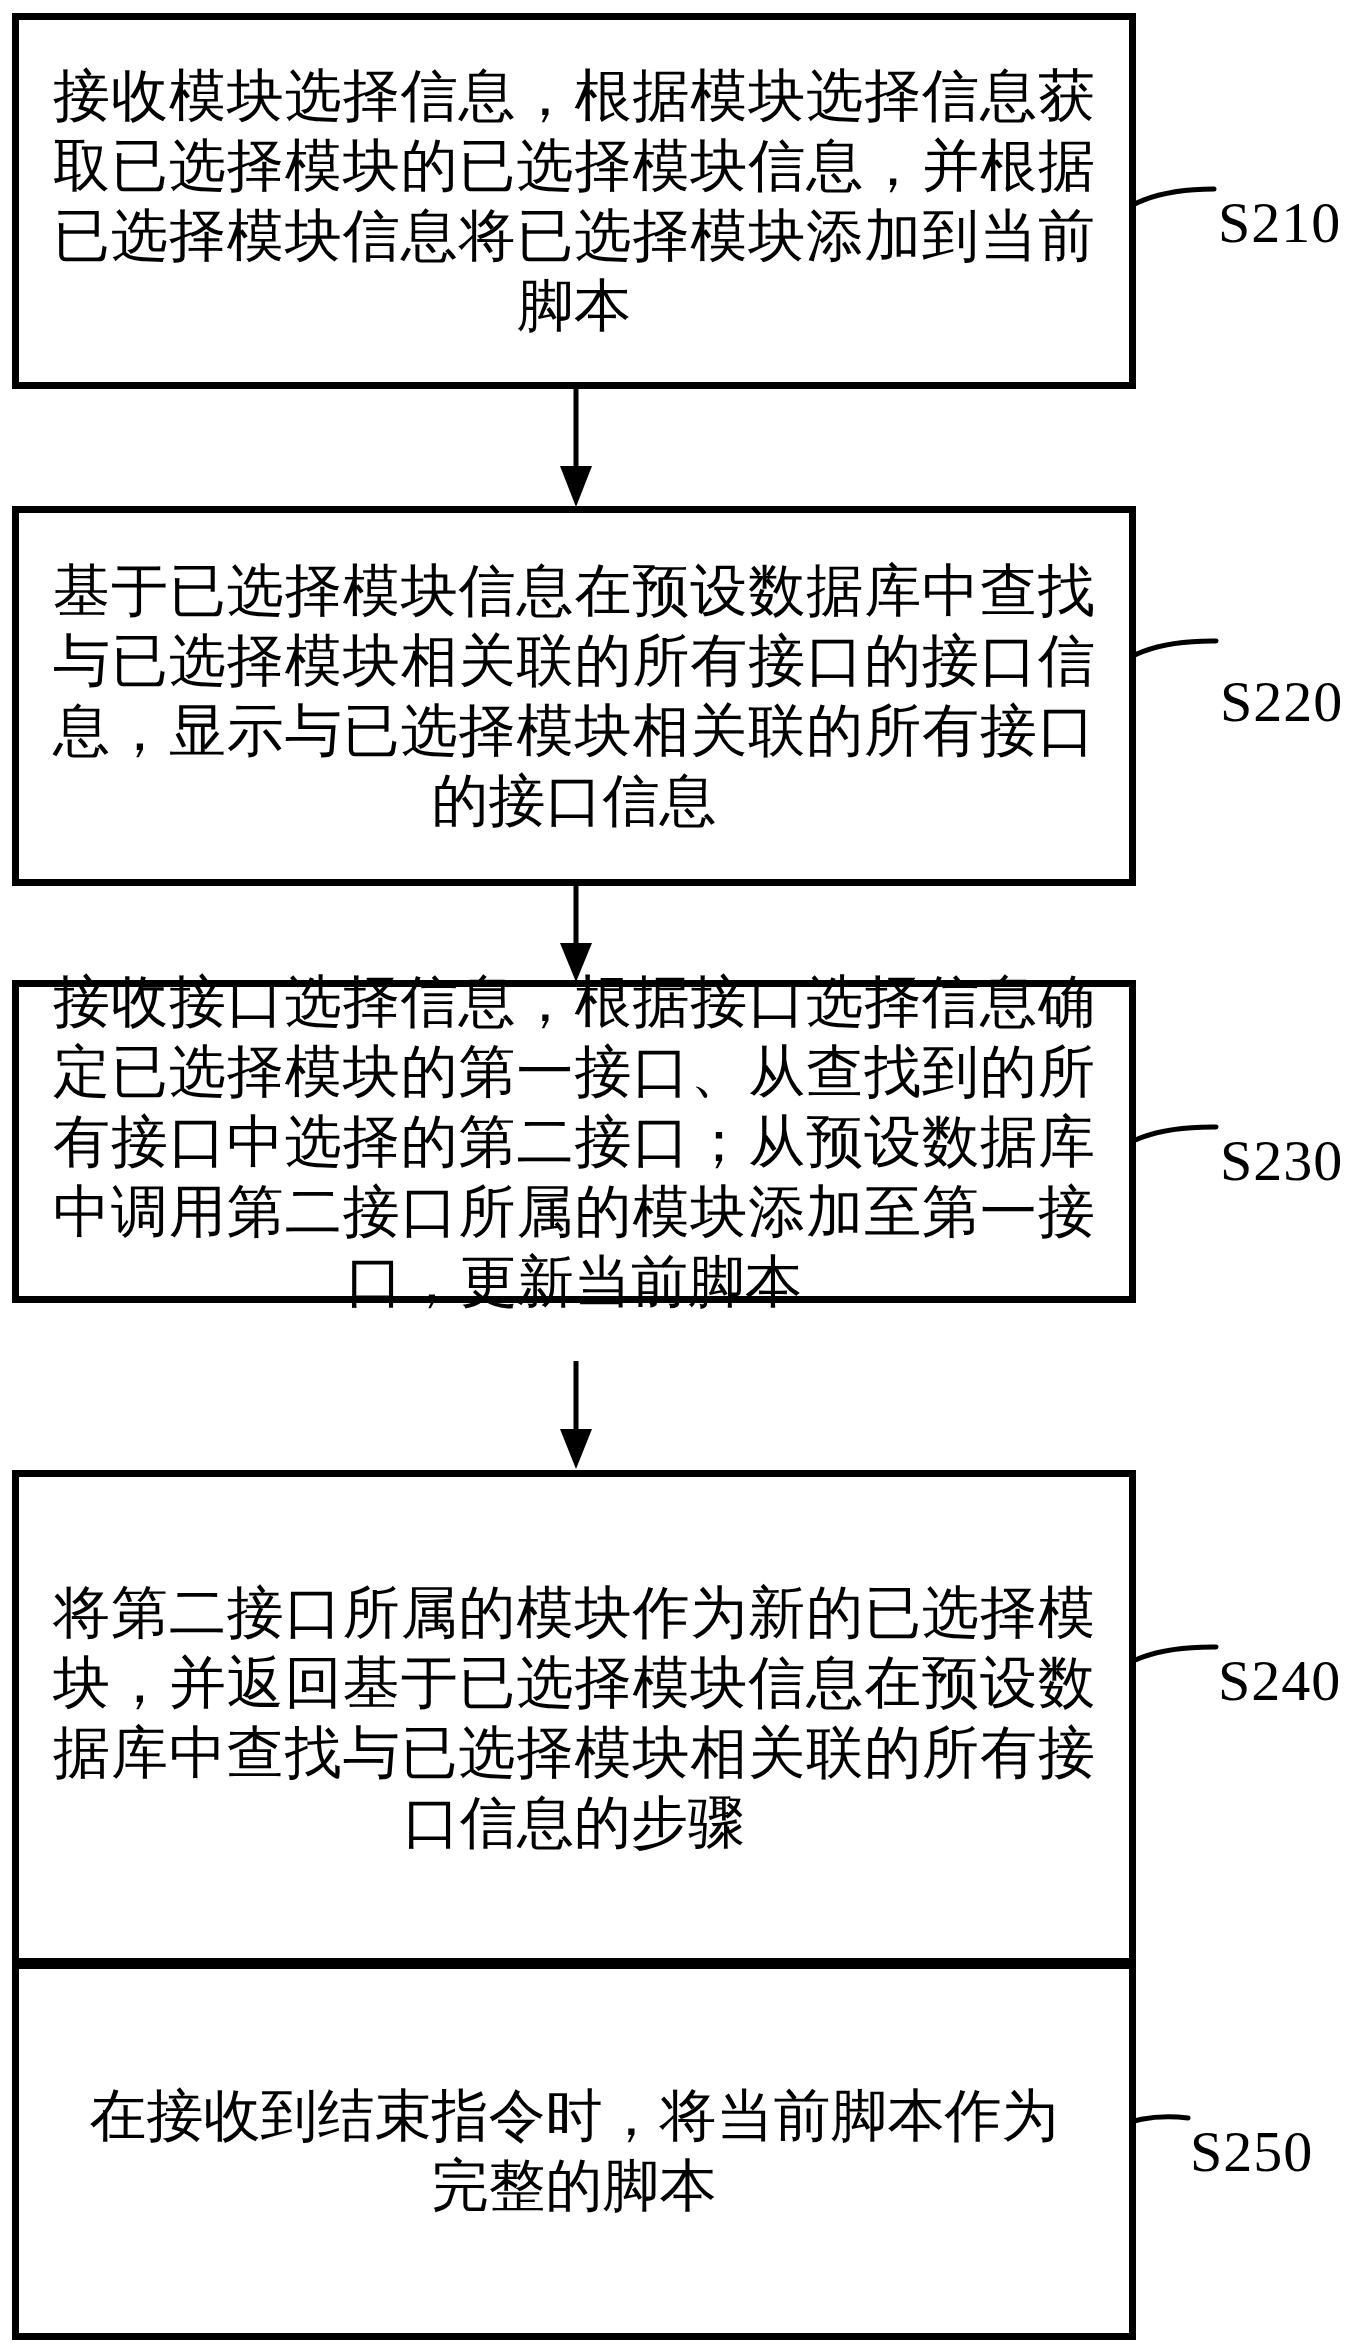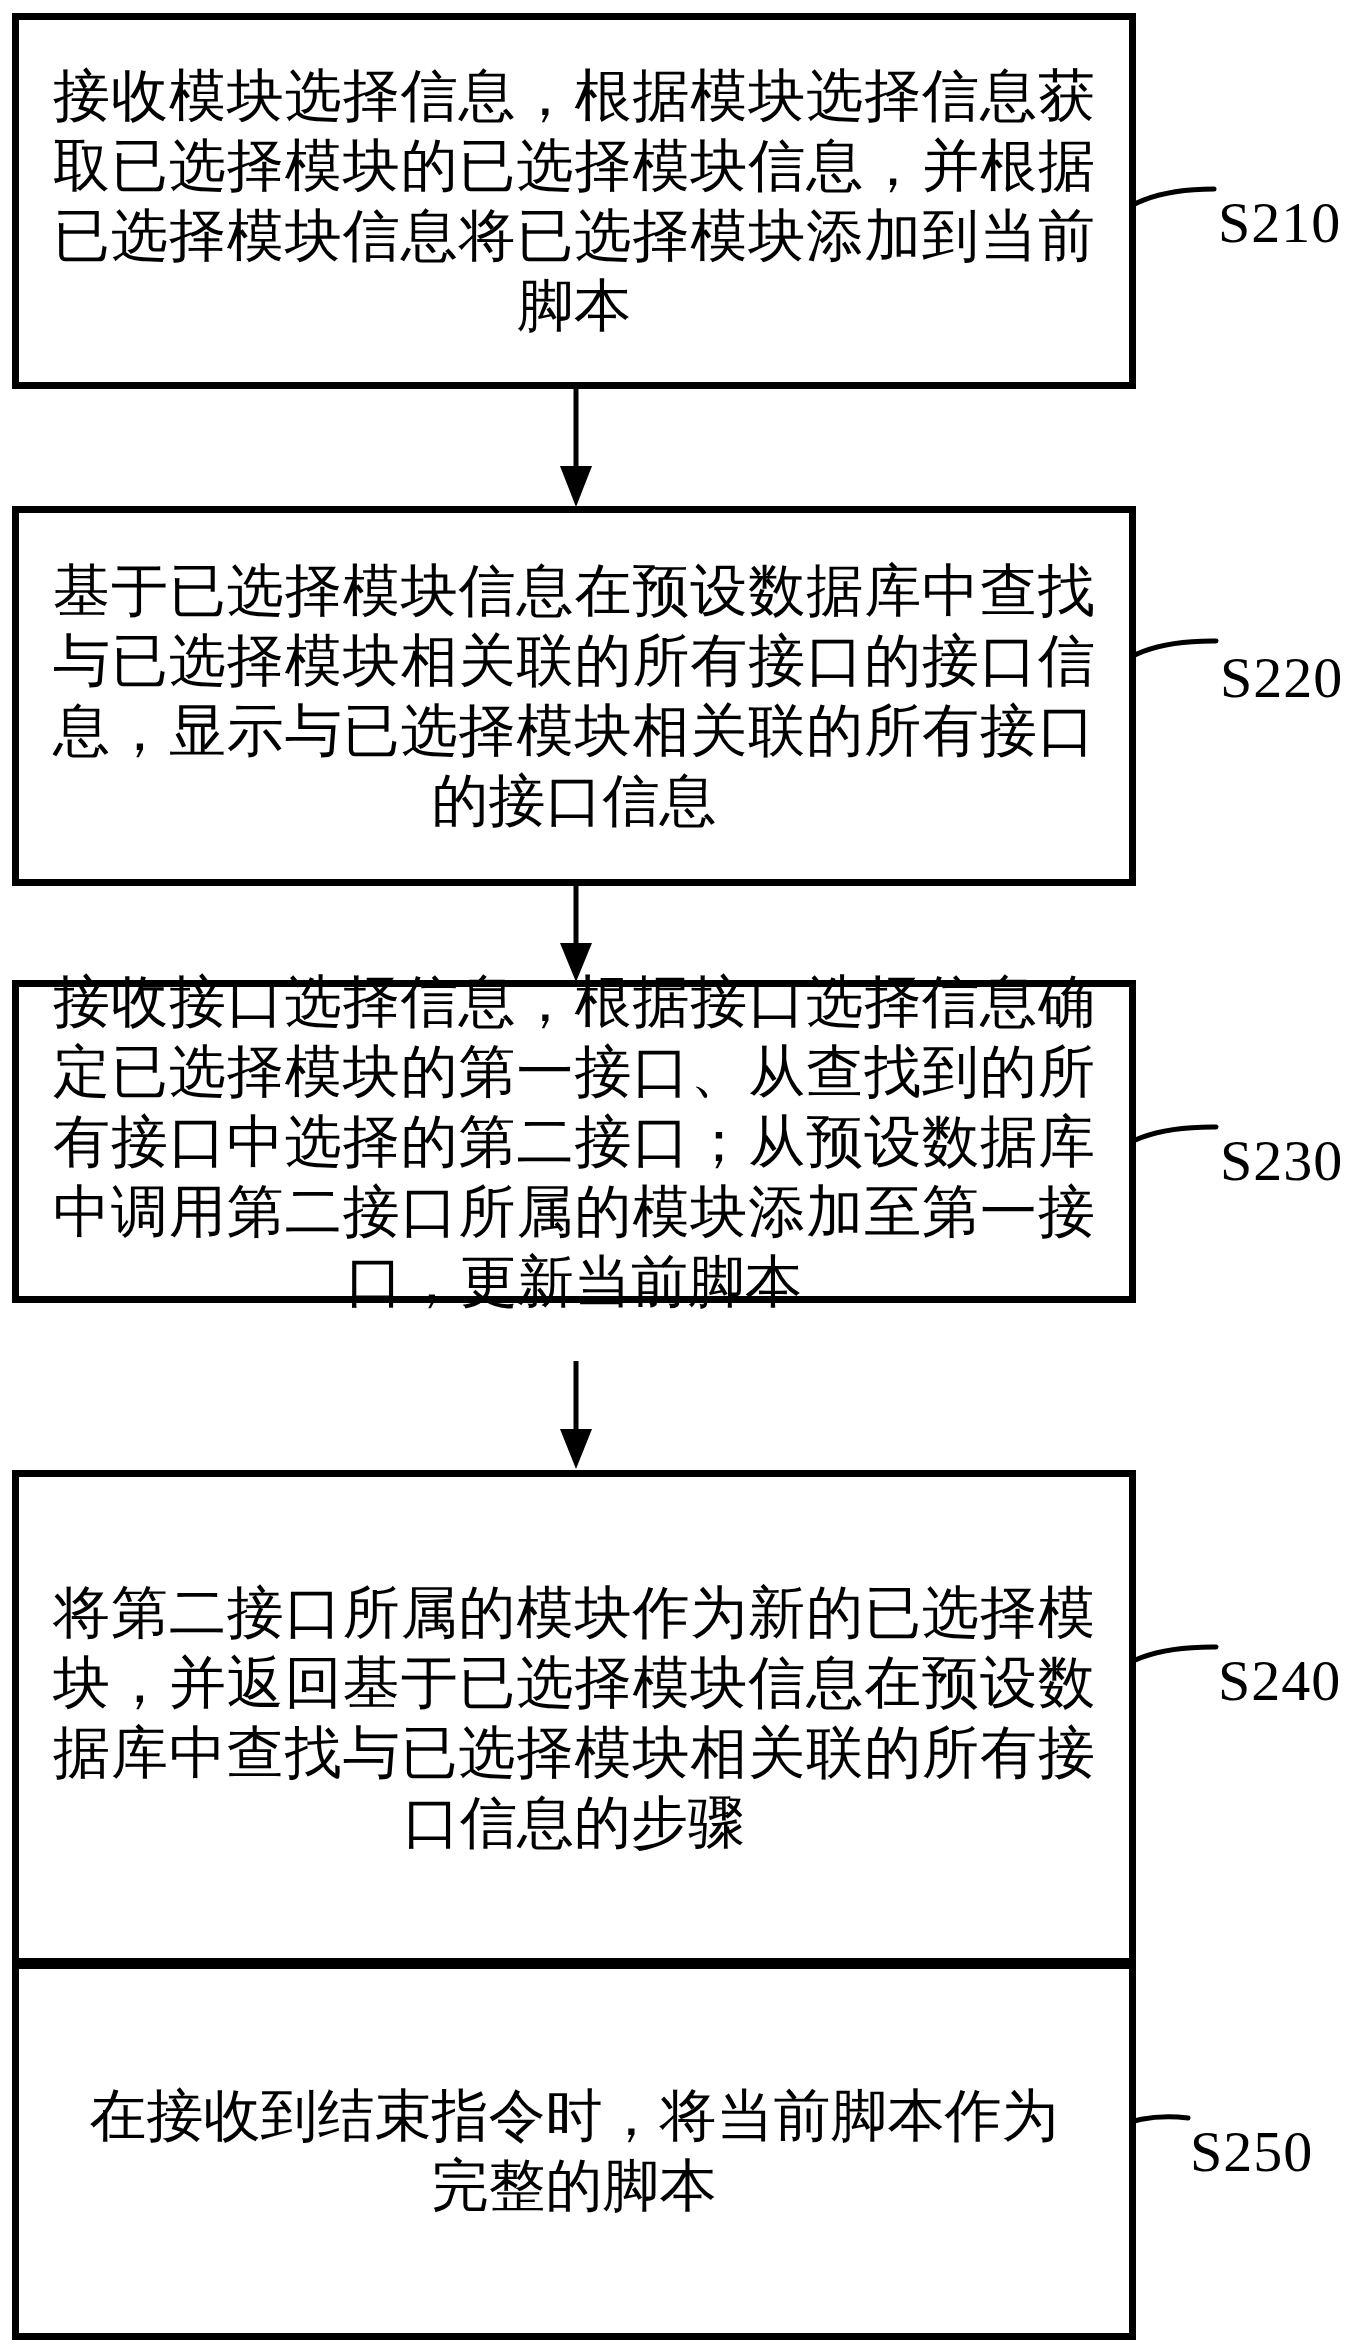--- a/index.html
+++ b/index.html
@@ -58,21 +58,21 @@
     letter-spacing: 1px;
     margin-top: 31px;
   }
   
   .box-1 { top: 13px;   height: 376px; }
   .box-2 { top: 506px;  height: 380px; }
   .box-3 { top: 980px;  height: 323px; }
   .box-4 { top: 1470px; height: 495px; }
   .box-5 { top: 1962px; height: 378px; }
   .lbl-1 { left: 1218px; top: 163px;  }
-  .lbl-2 { left: 1220px; top: 618px;  }
+  .lbl-2 { left: 1220px; top: 642px;  }
   .lbl-3 { left: 1220px; top: 1101px; }
   .lbl-4 { left: 1218px; top: 1621px; }
   .lbl-5 { left: 1190px; top: 2092px; }
 </style>
 </head>
 <body>
 
 <div class="canvas">
 
   <svg class="overlay" viewBox="0 0 1355 2351" xmlns="http://www.w3.org/2000/svg">

